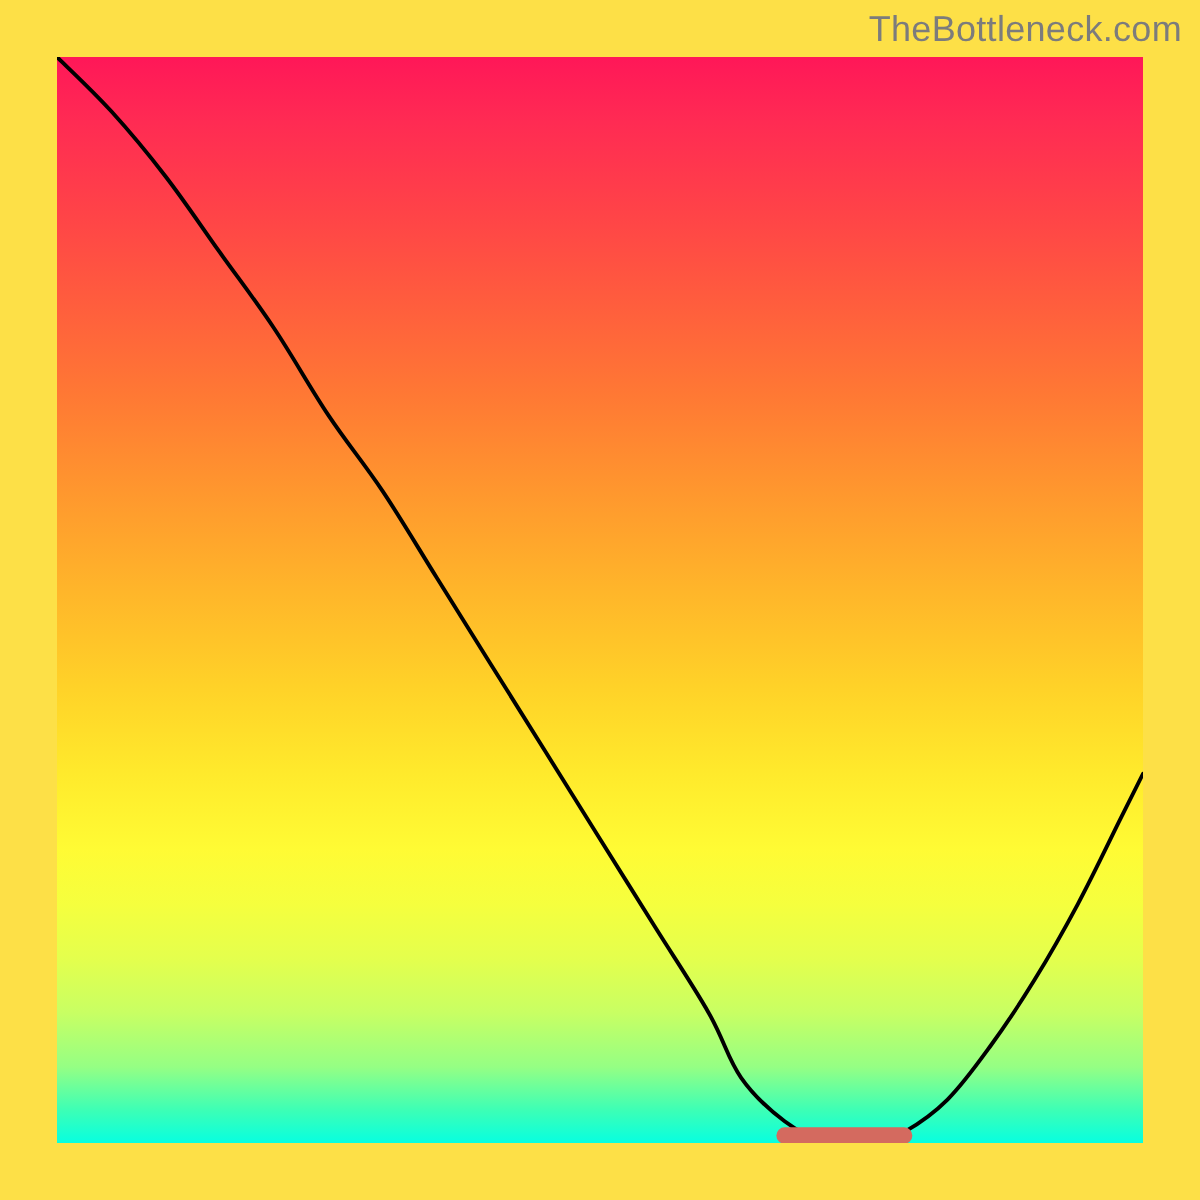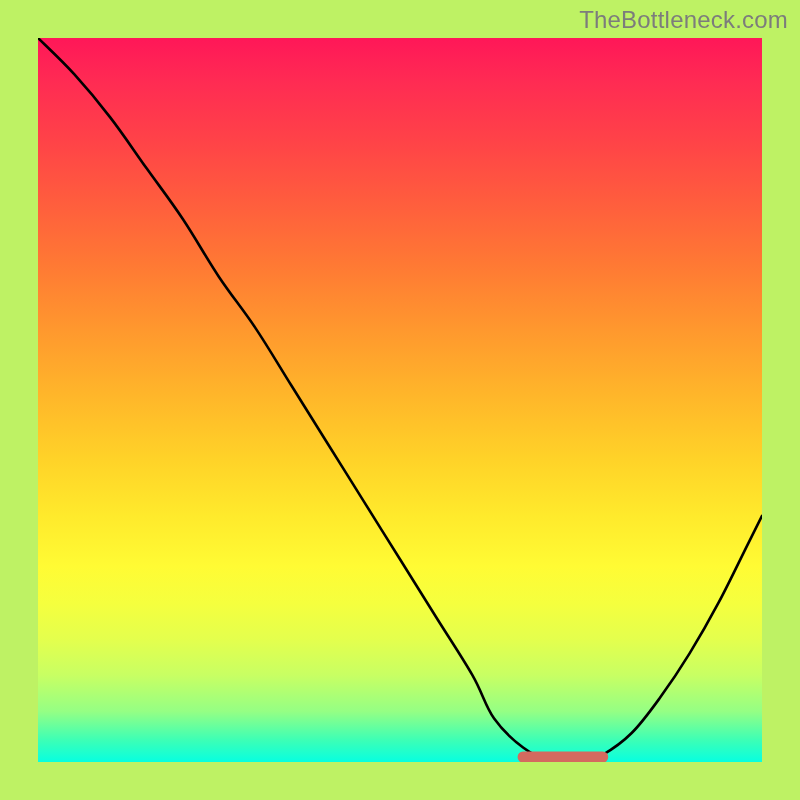--- a/index.html
+++ b/index.html
@@ -1,21 +1,21 @@
 <!DOCTYPE html>
 <html><head>
 <meta charset="utf-8">
 <style>
   * { margin: 0; padding: 0; box-sizing: border-box; }
   html, body { width: 800px; height: 800px; overflow: hidden; background: #000; }
   .frame {
     position: relative;
     width: 800px;
     height: 800px;
-    background: #bef264;
+    background: #fde047;
   }
   .plot-area {
     position: absolute;
     left: 38px;
     top: 38px;
     width: 724px;
     height: 724px;
     overflow: hidden;
   }
   .gradient-bg {

